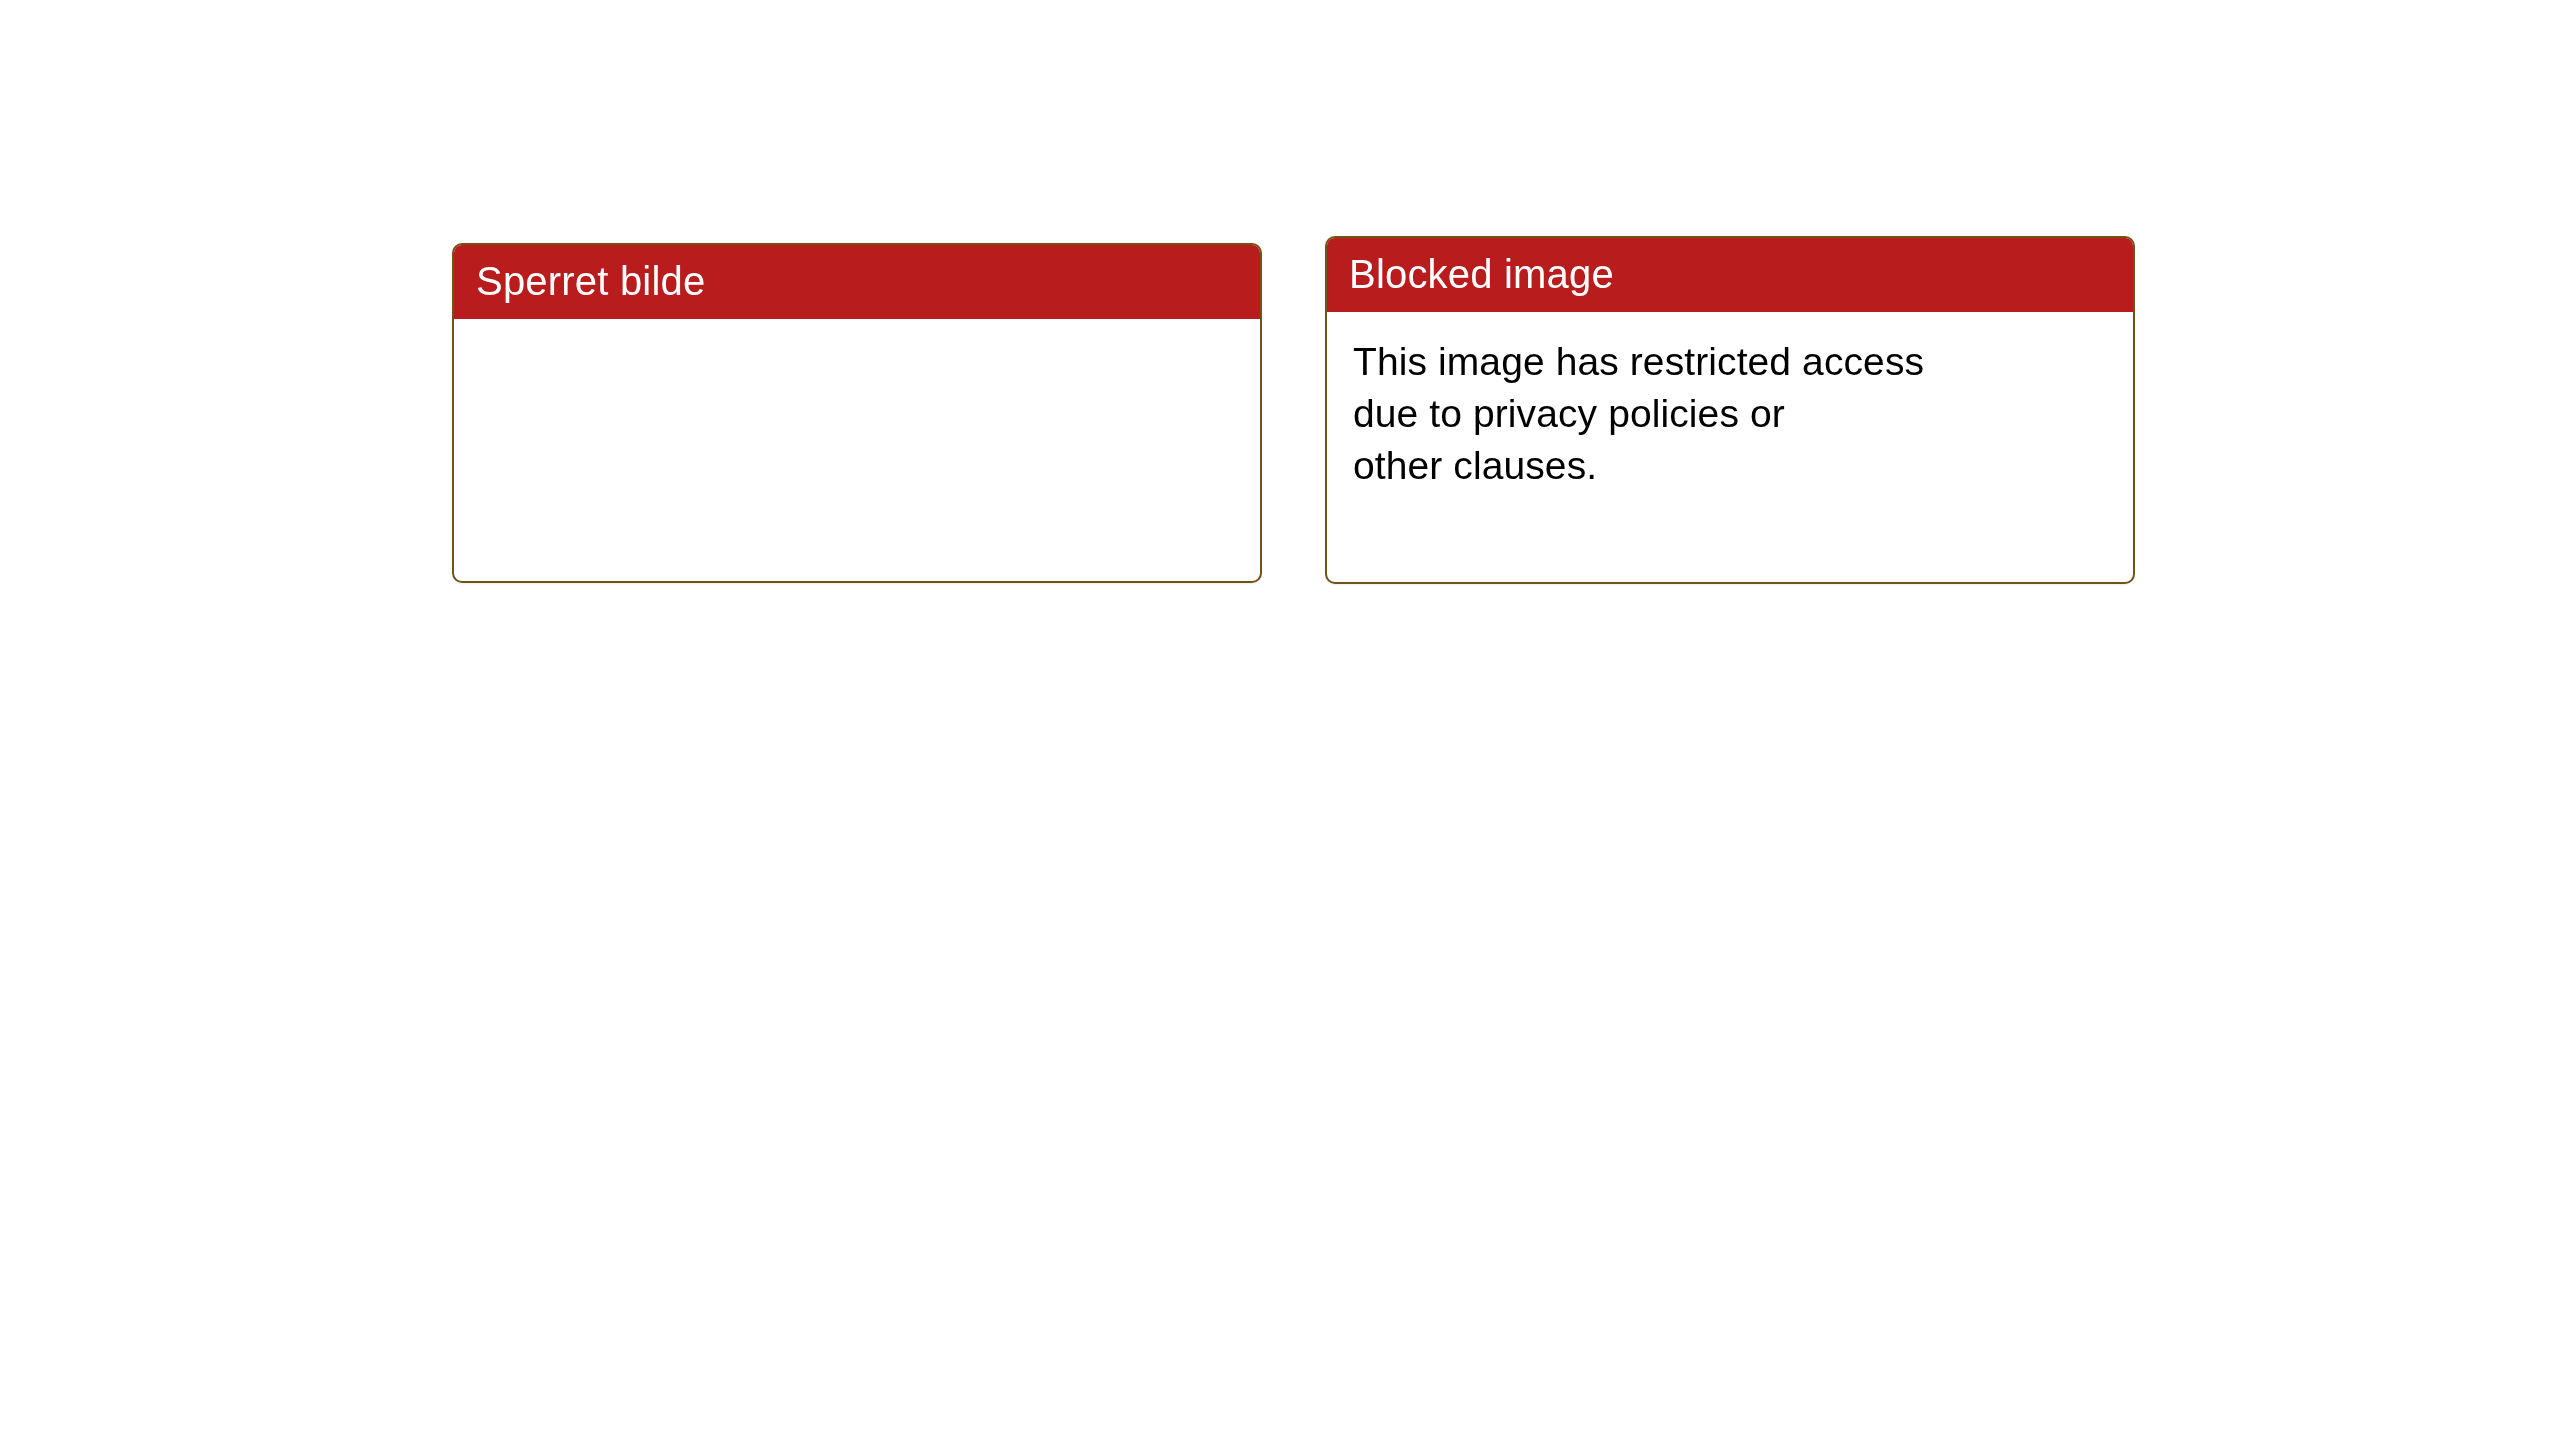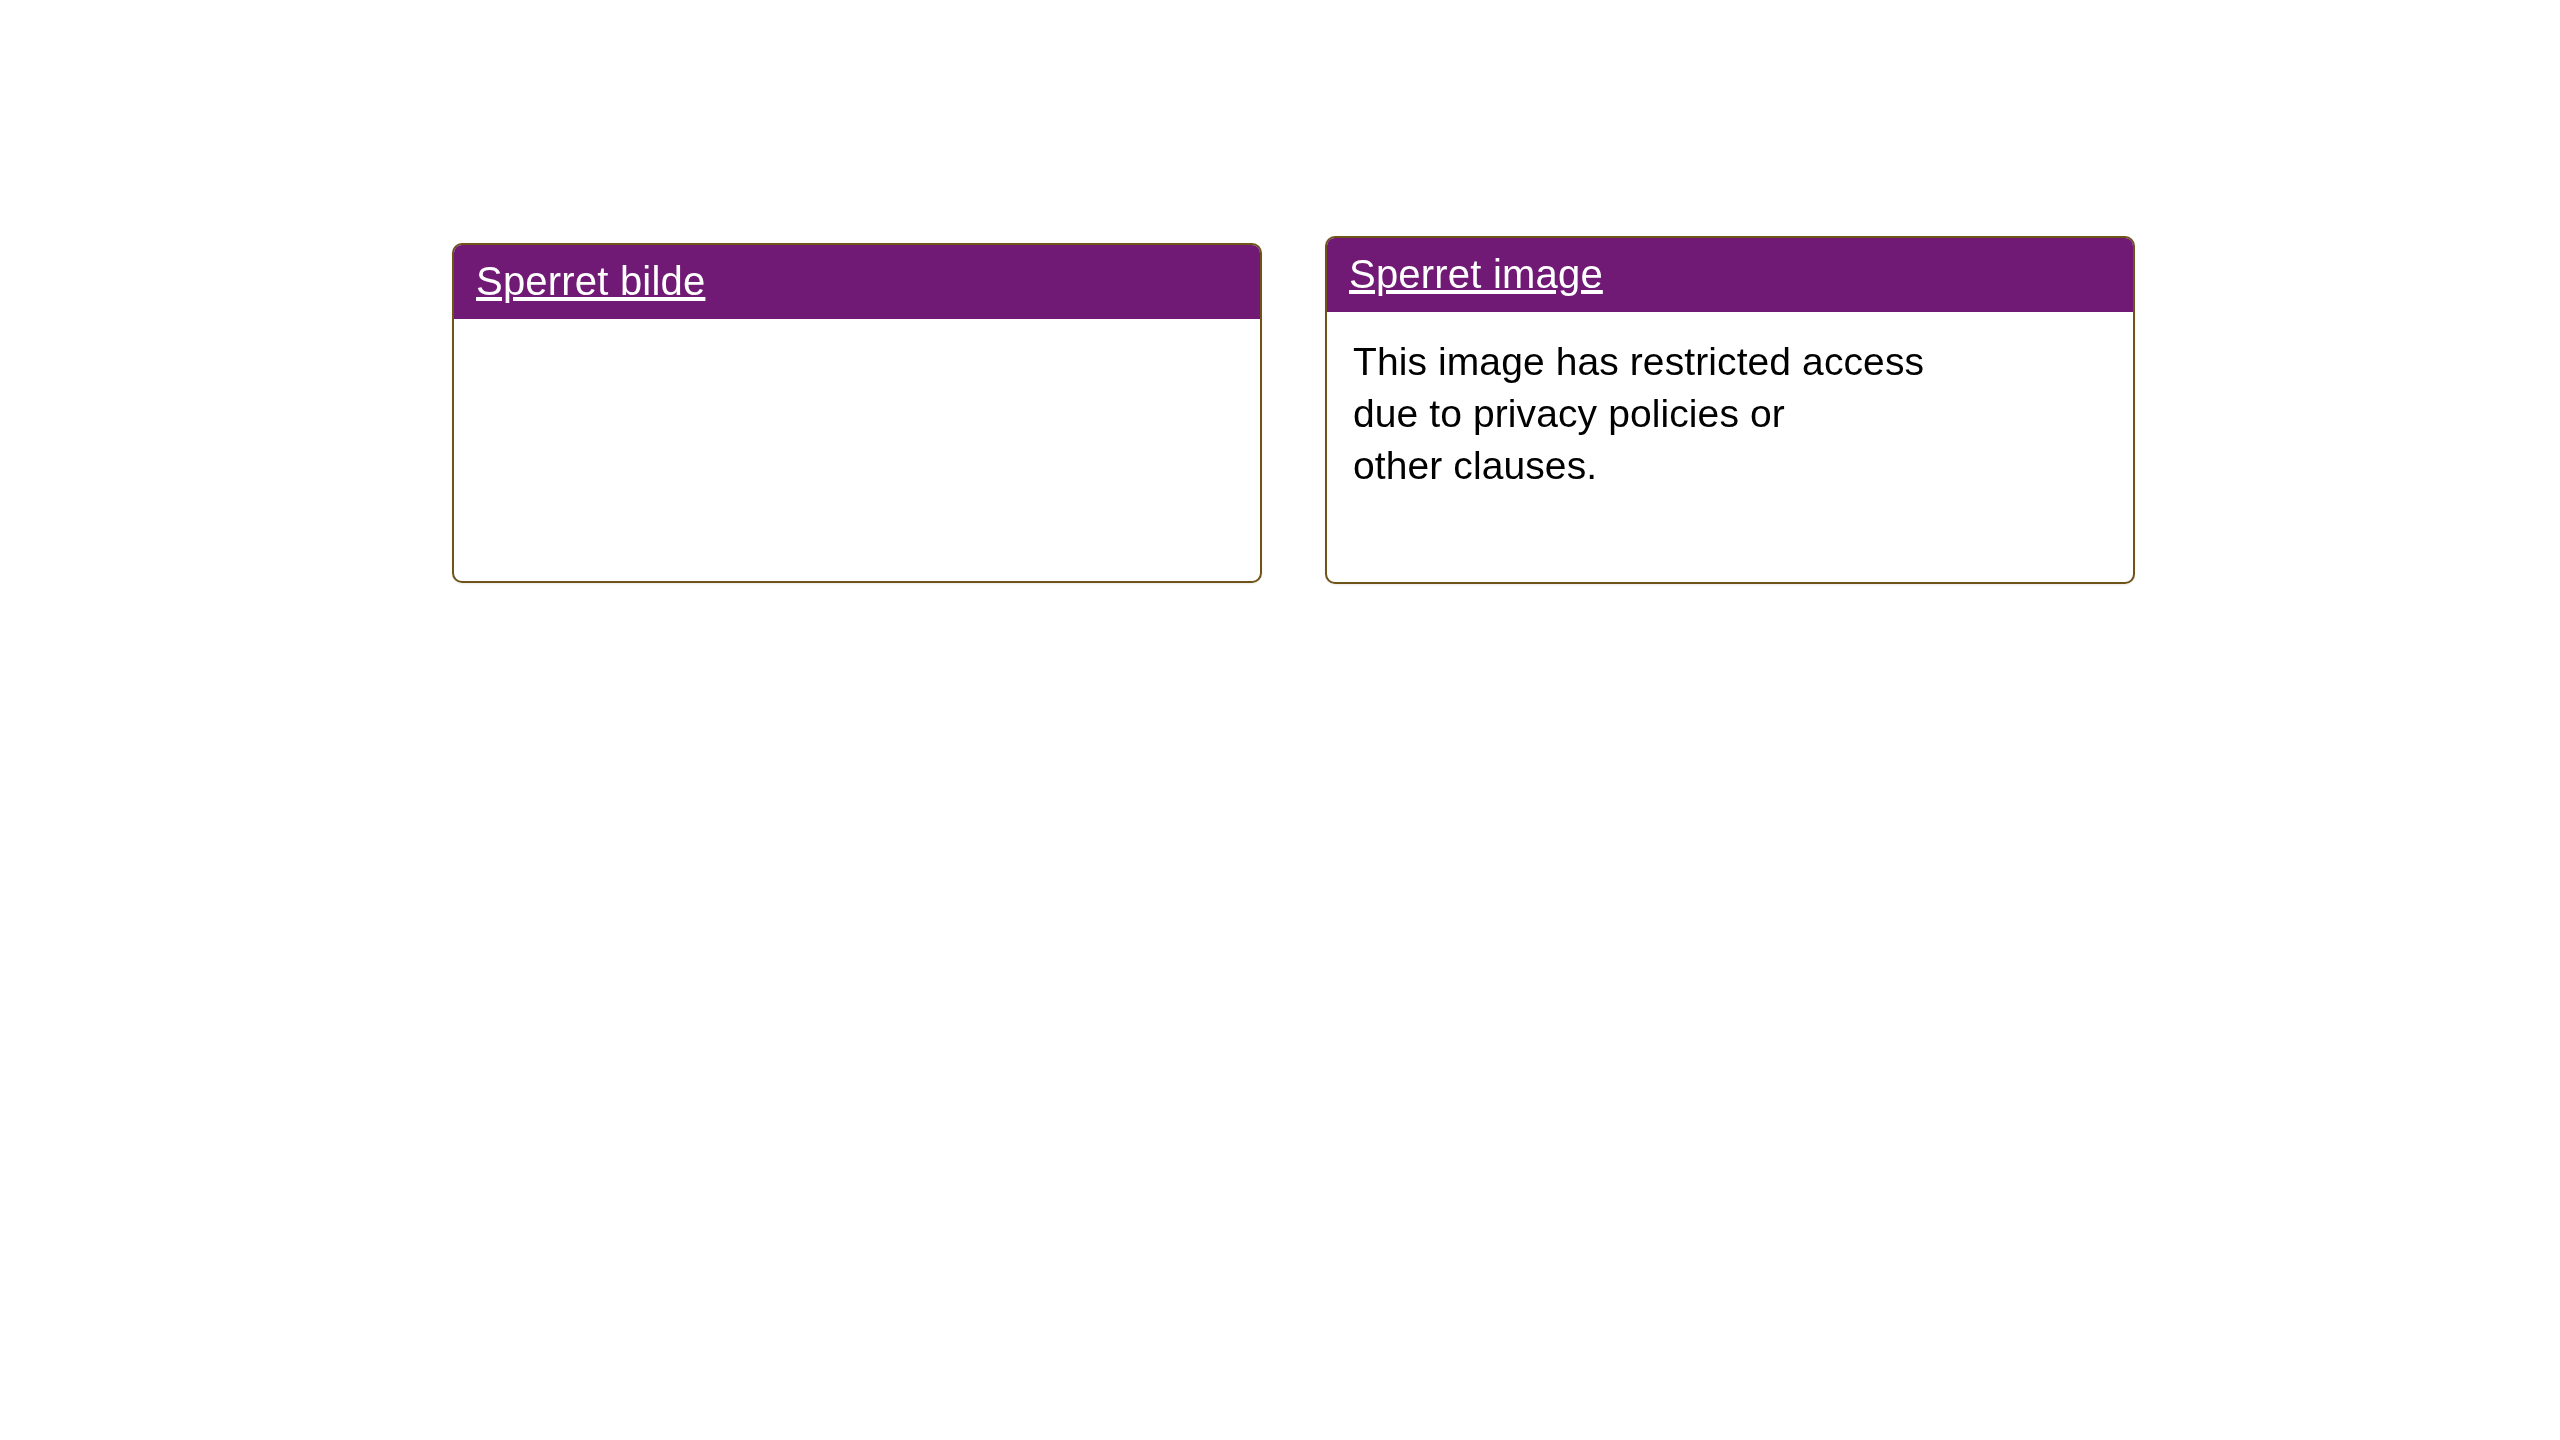--- a/index.html
+++ b/index.html
@@ -24,28 +24,27 @@
     position: absolute;
     box-sizing: border-box;
     background: #ffffff;
     border: 2px solid #6e5418;
     border-radius: 10px;
     overflow: hidden;
     box-shadow: 0 1px 2px rgba(0,0,0,0.08);
   }
   .notice-card .card-header {
     box-sizing: border-box;
-    background: #701a75;
+    background: #b91c1c;
     color: #ffffff;
     font-size: 40px;
     line-height: 1;
     padding: 16px 22px 18px 22px;
     letter-spacing: 0.2px;
     white-space: nowrap;
-    text-decoration: underline;
   }
   .notice-card .card-body {
     box-sizing: border-box;
     padding: 24px 26px 26px 26px;
     color: #000000;
     font-size: 39px;
     line-height: 1.33;
     letter-spacing: 0.1px;
   }
   .notice-card .card-body p {
@@ -71,21 +70,21 @@
 </head>
 <body>
 
 <div class="stage">
 
   <div class="notice-card" id="card-no">
     <div class="card-header">Sperret bilde</div>
   </div>
 
   <div class="notice-card" id="card-en">
-    <div class="card-header">Sperret image</div>
+    <div class="card-header">Blocked image</div>
     <div class="card-body">
       <p>This image has restricted access
 due to privacy policies or
 other clauses.</p>
     </div>
   </div>
 
 </div>
 
 </body></html>

